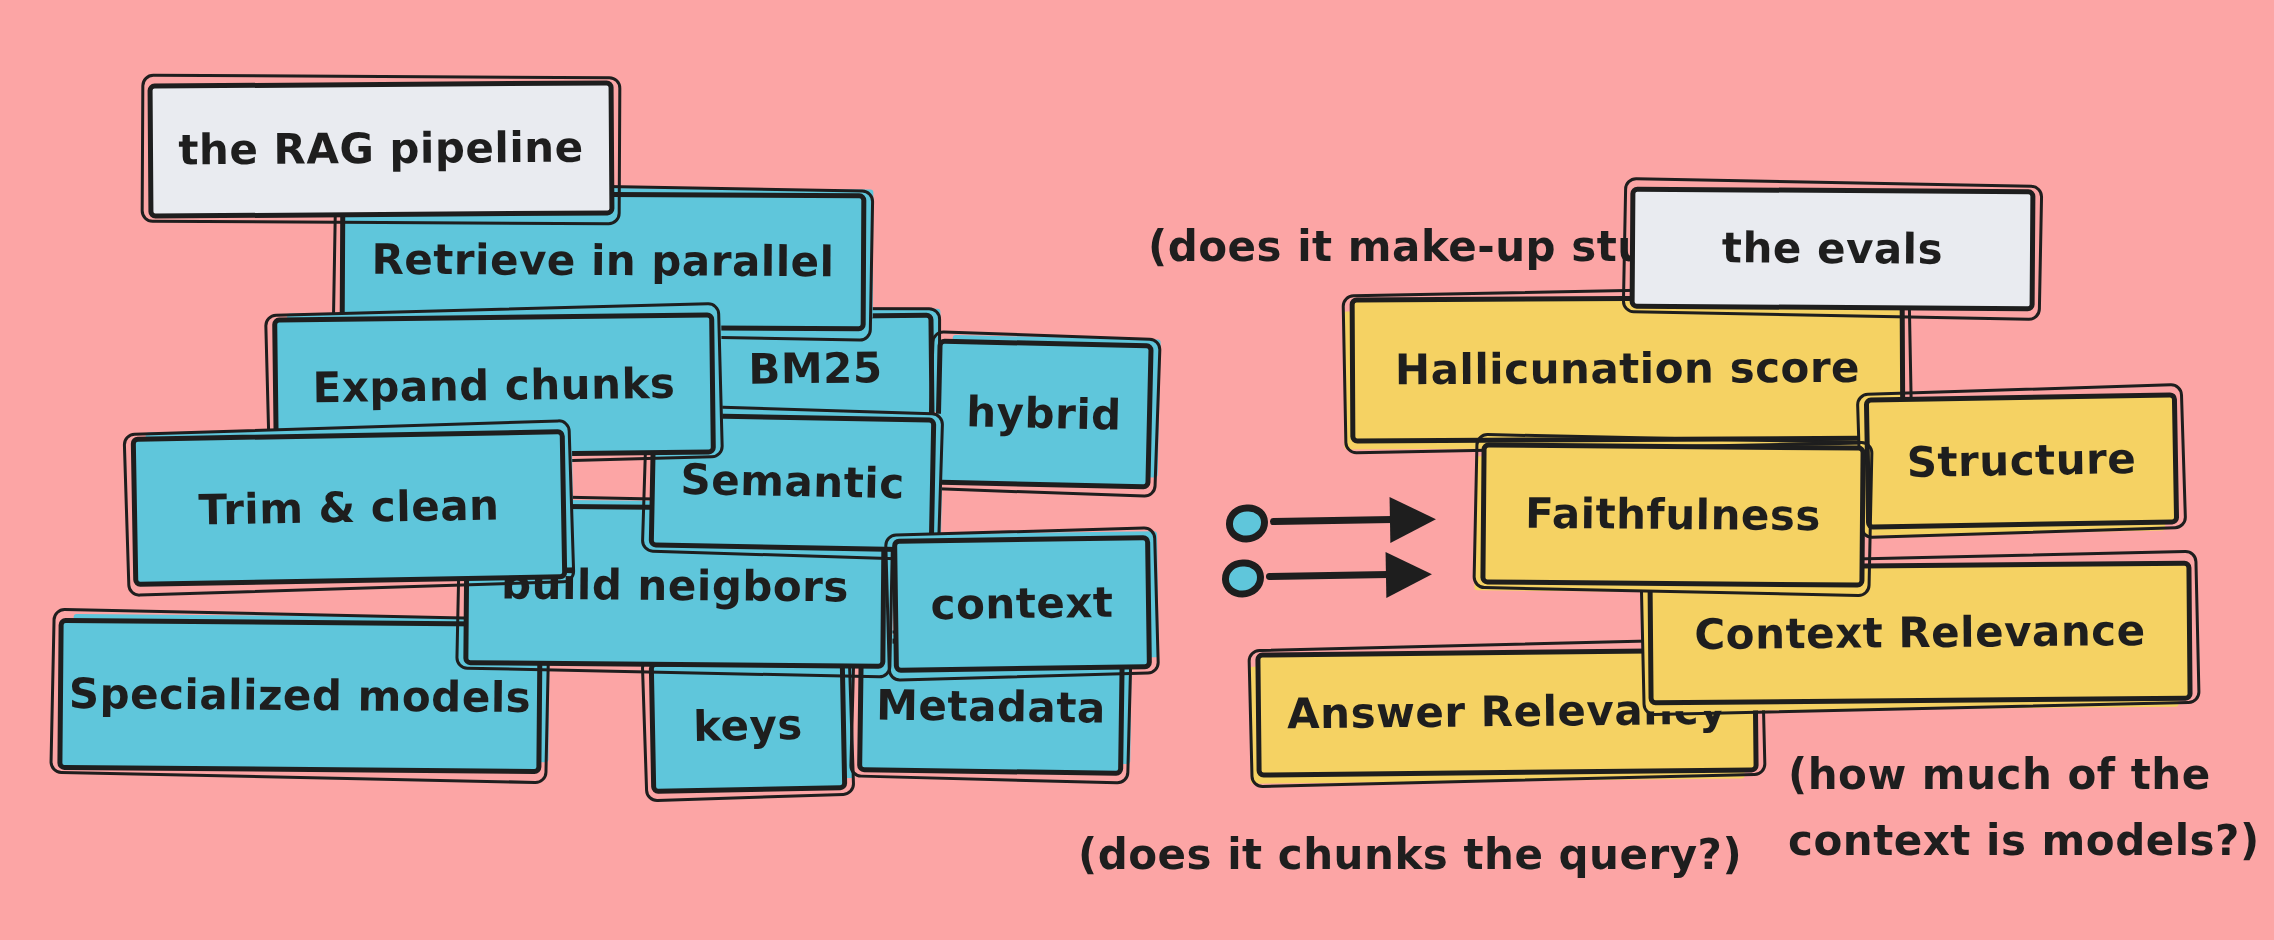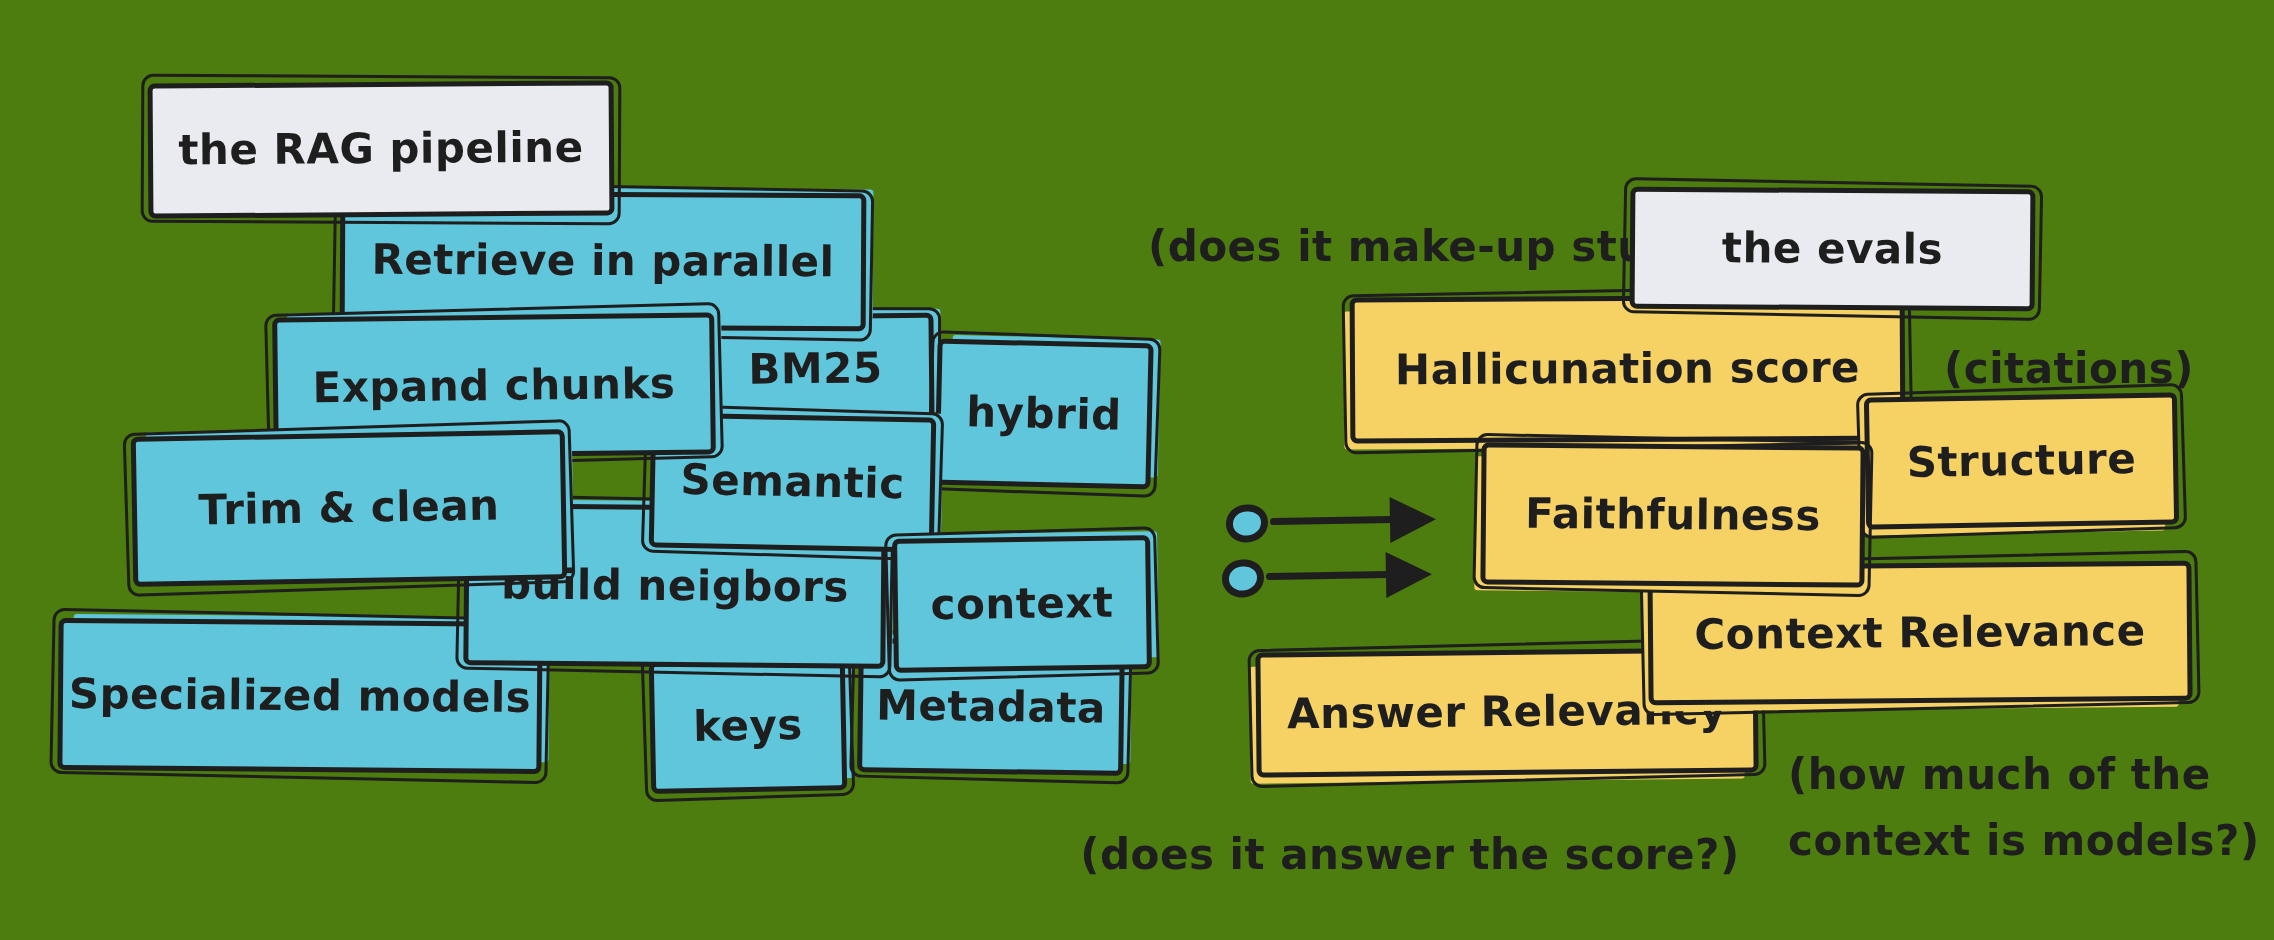--- a/index.html
+++ b/index.html
@@ -1,17 +1,17 @@
 <!DOCTYPE html>
 <html><head>
 <meta charset="utf-8">
 <style>
   html,body{margin:0;padding:0;background:#ffffff;}
   .canvas{
-    position:relative;width:2274px;height:940px;background:#4d7c0f;overflow:hidden;
+    position:relative;width:2274px;height:940px;background:#fca5a5;overflow:hidden;
     font-family:"DejaVu Sans","Liberation Sans",sans-serif;
     --ink:#1e1e1e; --teal:#5fc6db; --yellow:#f5d263; --gray:#e9ebf0;
   }
   .box{
     position:absolute;display:flex;align-items:center;justify-content:center;
     border:5px solid var(--ink);border-radius:7px;
     font-size:42px;font-weight:600;color:var(--ink);
     text-align:center;letter-spacing:0.5px;line-height:1.1;
   }
   
@@ -96,22 +96,21 @@
   </div>
   <div class="arrow arrow-2">
     <div class="dot"></div>
     <div class="shaft"></div>
     <div class="head"></div>
   </div>
 
   <div class="note n-makeup">(does it make-up stuff?)</div>
   <div class="box graybox b-evals-title">the evals</div>
   <div class="box yellow b-hallucination tilt-ccw">Hallicunation score</div>
-  <div class="note n-citations">(citations)</div>
   <div class="box yellow b-structure tilt-ccw">Structure</div>
   <div class="box yellow b-faithfulness">Faithfulness</div>
   <div class="box yellow b-ctxrel tilt-ccw">Context Relevance</div>
   <div class="box yellow b-ansrel tilt-ccw">Answer Relevancy</div>
   <div class="note n-ctxuseful">(how much of the
 context is models?)</div>
-  <div class="note n-ansquery">(does it answer the score?)</div>
+  <div class="note n-ansquery">(does it chunks the query?)</div>
 
 </div>
 
 </body></html>

